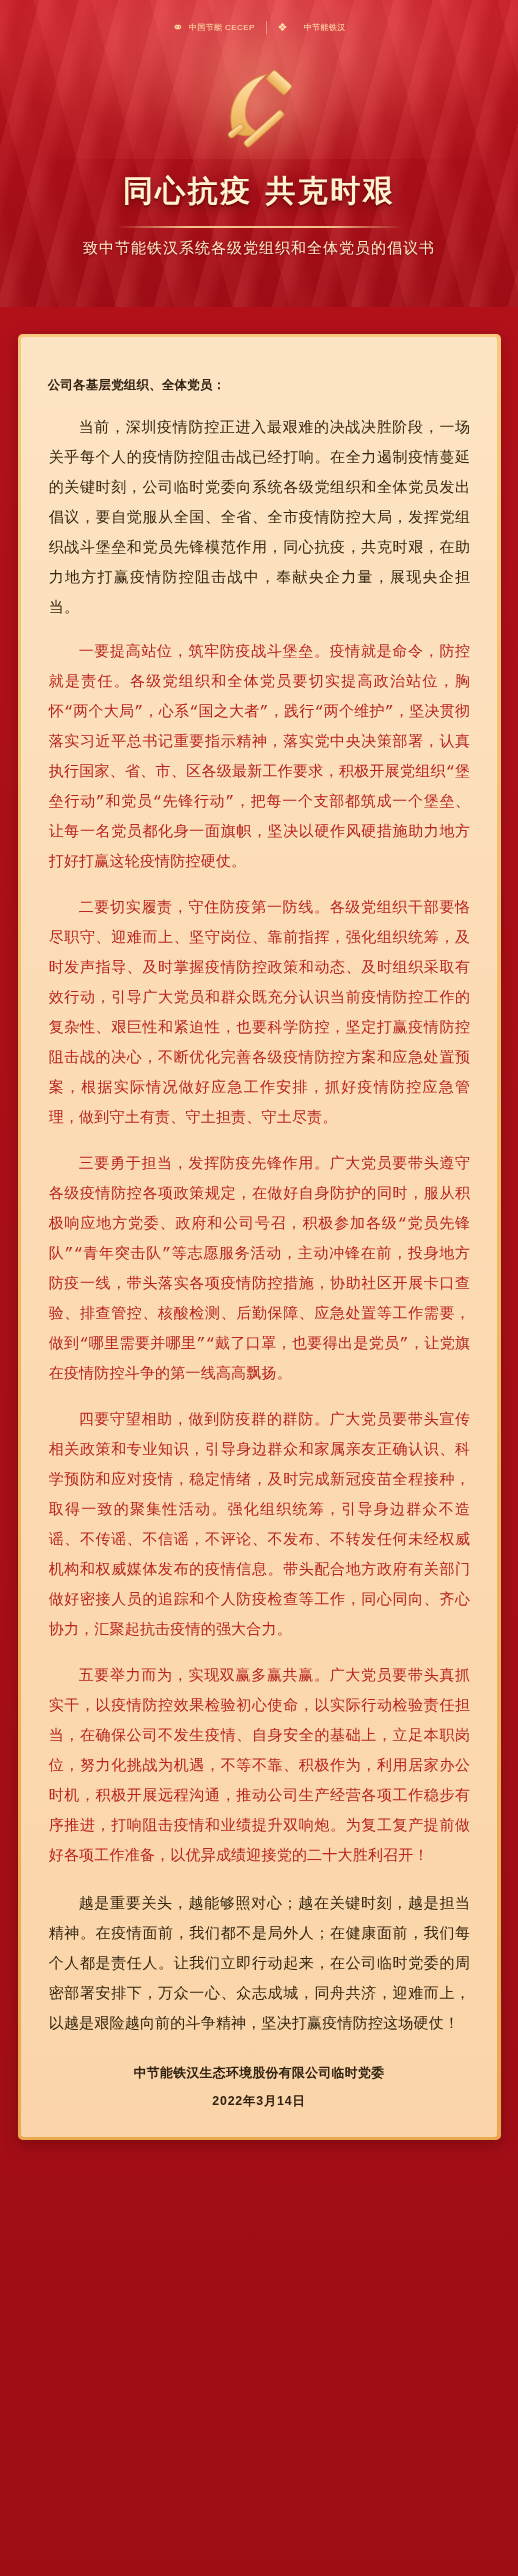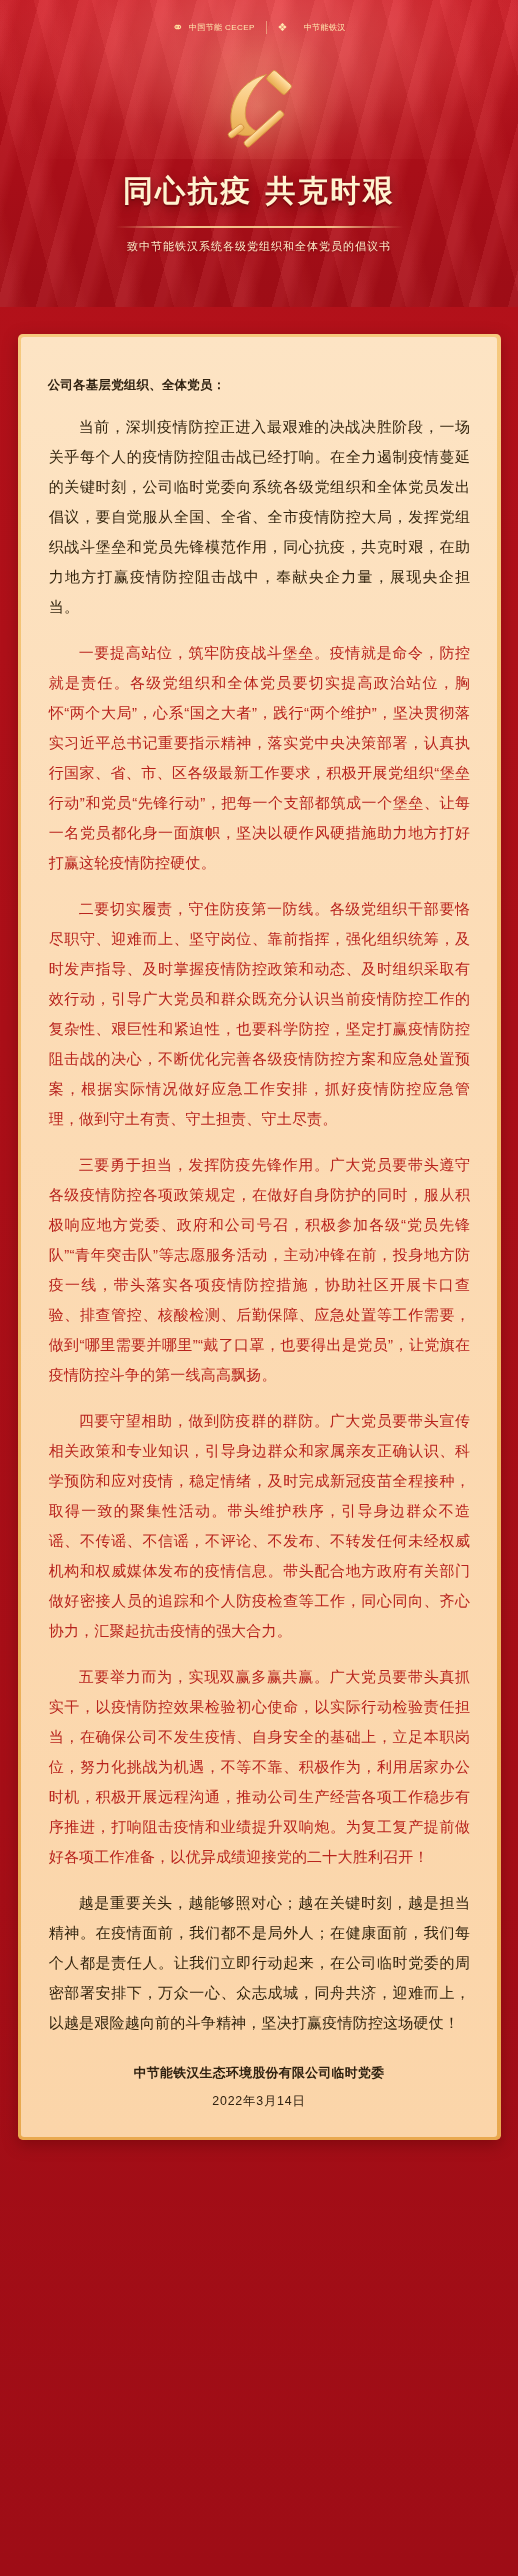--- a/index.html
+++ b/index.html
@@ -121,21 +121,21 @@
     margin: 0;
     padding: 0 0;
   }
   .title-rule {
     width: 287px;
     height: 1.6px;
     margin: 14.4px auto 11px;
     background: linear-gradient(90deg, rgba(255,226,160,0) 0%, rgba(255,226,160,.85) 25%, rgba(255,226,160,.85) 75%, rgba(255,226,160,0) 100%);
   }
   .subtitle {
-    font-size: 11px;
+    font-size: 15px;
     letter-spacing: 1px;
     color: #ffeecb;
     margin: 0;
     padding: 0 16px 0;
     text-shadow: 0 0.8px 2.4px rgba(90,0,0,.6);
   }
 
   
   .card-outer {
     position: relative;
@@ -165,36 +165,37 @@
     line-height: 2.0;
     text-align: justify;
     text-justify: inter-ideograph;
     margin: 0 0 16px 1px;
     text-indent: 2em;
     color: #33250f;
     letter-spacing: 0.2px;
   }
   p.body.red {
     color: #b8231d;
+    font-family: Liberation Mono, monospace;
   }
 
   .sign {
     margin-top: 27px;
     text-align: center;
   }
   .sign .org {
     font-weight: bold;
     font-size: 12.8px;
     color: #2f2110;
     letter-spacing: 0.4px;
     margin-bottom: 11px;
     margin-top: 12px;
   }
   .sign .date {
-    font-weight: normal;
+    font-weight: bold;
     font-size: 12.4px;
     color: #2f2110;
     letter-spacing: 0.8px;
   }
 
   .bottom-space {
     height: 37px;
   }
 </style>
 </head>
@@ -250,21 +251,21 @@
 
   <div class="card-outer">
     <div class="card">
 
       <div class="salutation">公司各基层党组织、全体党员：</div>
 
       <p class="body">当前，深圳疫情防控正进入最艰难的决战决胜阶段，一场关乎每个人的疫情防控阻击战已经打响。在全力遏制疫情蔓延的关键时刻，公司临时党委向系统各级党组织和全体党员发出倡议，要自觉服从全国、全省、全市疫情防控大局，发挥党组织战斗堡垒和党员先锋模范作用，同心抗疫，共克时艰，在助力地方打赢疫情防控阻击战中，奉献央企力量，展现央企担当。</p>
       <p class="body red">一要提高站位，筑牢防疫战斗堡垒。疫情就是命令，防控就是责任。各级党组织和全体党员要切实提高政治站位，胸怀“两个大局”，心系“国之大者”，践行“两个维护”，坚决贯彻落实习近平总书记重要指示精神，落实党中央决策部署，认真执行国家、省、市、区各级最新工作要求，积极开展党组织“堡垒行动”和党员“先锋行动”，把每一个支部都筑成一个堡垒、让每一名党员都化身一面旗帜，坚决以硬作风硬措施助力地方打好打赢这轮疫情防控硬仗。</p>
       <p class="body red">二要切实履责，守住防疫第一防线。各级党组织干部要恪尽职守、迎难而上、坚守岗位、靠前指挥，强化组织统筹，及时发声指导、及时掌握疫情防控政策和动态、及时组织采取有效行动，引导广大党员和群众既充分认识当前疫情防控工作的复杂性、艰巨性和紧迫性，也要科学防控，坚定打赢疫情防控阻击战的决心，不断优化完善各级疫情防控方案和应急处置预案，根据实际情况做好应急工作安排，抓好疫情防控应急管理，做到守土有责、守土担责、守土尽责。</p>
       <p class="body red">三要勇于担当，发挥防疫先锋作用。广大党员要带头遵守各级疫情防控各项政策规定，在做好自身防护的同时，服从积极响应地方党委、政府和公司号召，积极参加各级“党员先锋队”“青年突击队”等志愿服务活动，主动冲锋在前，投身地方防疫一线，带头落实各项疫情防控措施，协助社区开展卡口查验、排查管控、核酸检测、后勤保障、应急处置等工作需要，做到“哪里需要并哪里”“戴了口罩，也要得出是党员”，让党旗在疫情防控斗争的第一线高高飘扬。</p>
-      <p class="body red">四要守望相助，做到防疫群的群防。广大党员要带头宣传相关政策和专业知识，引导身边群众和家属亲友正确认识、科学预防和应对疫情，稳定情绪，及时完成新冠疫苗全程接种，取得一致的聚集性活动。带头维护秩序，引导身边群众不造谣、不传谣、不信谣，不评论、不发布、不转发任何未经权威机构和权威媒体发布的疫情信息。带头配合地方政府有关部门做好密接人员的追踪和个人防疫检查等工作，同心同向、齐心协力，汇聚起抗击疫情的强大合力。</p>
+      <p class="body red">四要守望相助，做到防疫群的群防。广大党员要带头宣传相关政策和专业知识，引导身边群众和家属亲友正确认识、科学预防和应对疫情，稳定情绪，及时完成新冠疫苗全程接种，取得一致的聚集性活动。强化组织统筹，引导身边群众不造谣、不传谣、不信谣，不评论、不发布、不转发任何未经权威机构和权威媒体发布的疫情信息。带头配合地方政府有关部门做好密接人员的追踪和个人防疫检查等工作，同心同向、齐心协力，汇聚起抗击疫情的强大合力。</p>
       <p class="body red">五要举力而为，实现双赢多赢共赢。广大党员要带头真抓实干，以疫情防控效果检验初心使命，以实际行动检验责任担当，在确保公司不发生疫情、自身安全的基础上，立足本职岗位，努力化挑战为机遇，不等不靠、积极作为，利用居家办公时机，积极开展远程沟通，推动公司生产经营各项工作稳步有序推进，打响阻击疫情和业绩提升双响炮。为复工复产提前做好各项工作准备，以优异成绩迎接党的二十大胜利召开！</p>
       <p class="body">越是重要关头，越能够照对心；越在关键时刻，越是担当精神。在疫情面前，我们都不是局外人；在健康面前，我们每个人都是责任人。让我们立即行动起来，在公司临时党委的周密部署安排下，万众一心、众志成城，同舟共济，迎难而上，以越是艰险越向前的斗争精神，坚决打赢疫情防控这场硬仗！</p>
 
       <div class="sign">
         <div class="org">中节能铁汉生态环境股份有限公司临时党委</div>
         <div class="date">2022年3月14日</div>
       </div>
 
     </div>
   </div>

